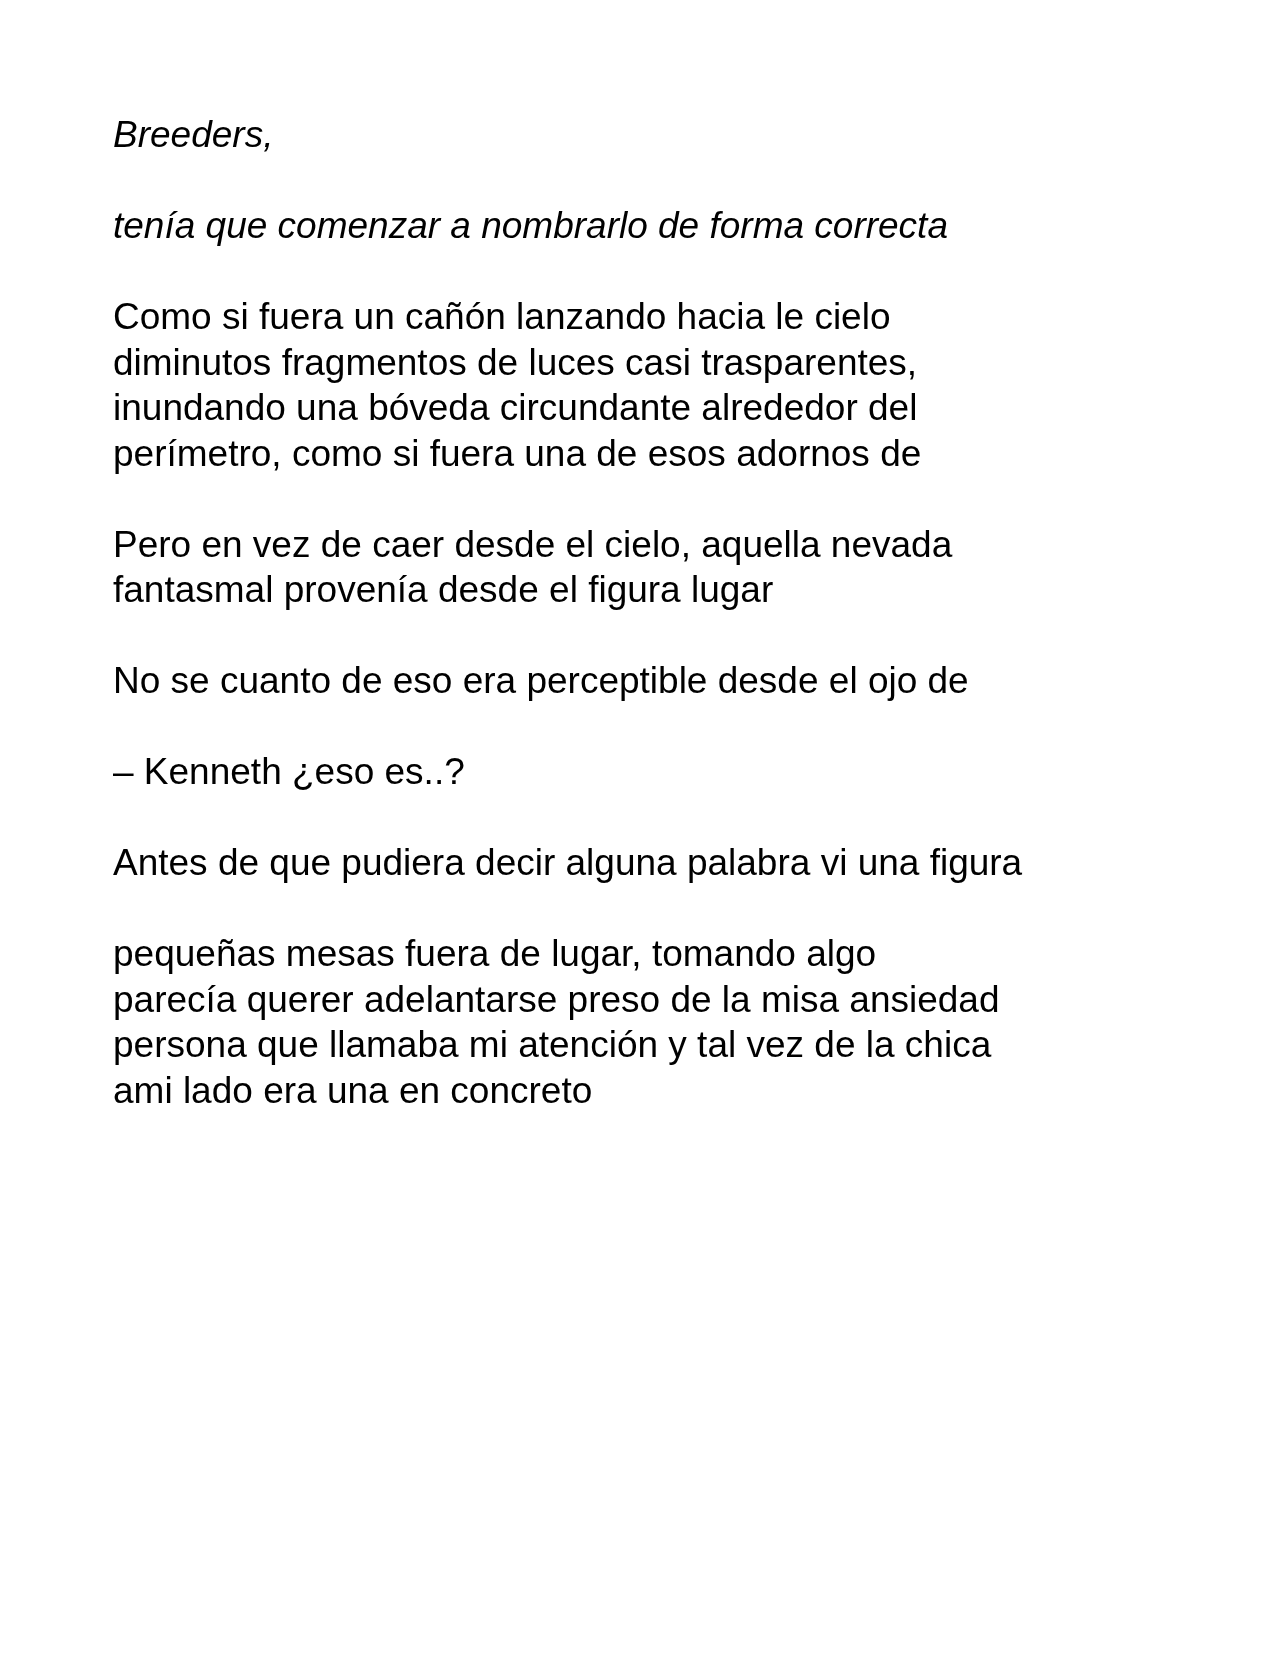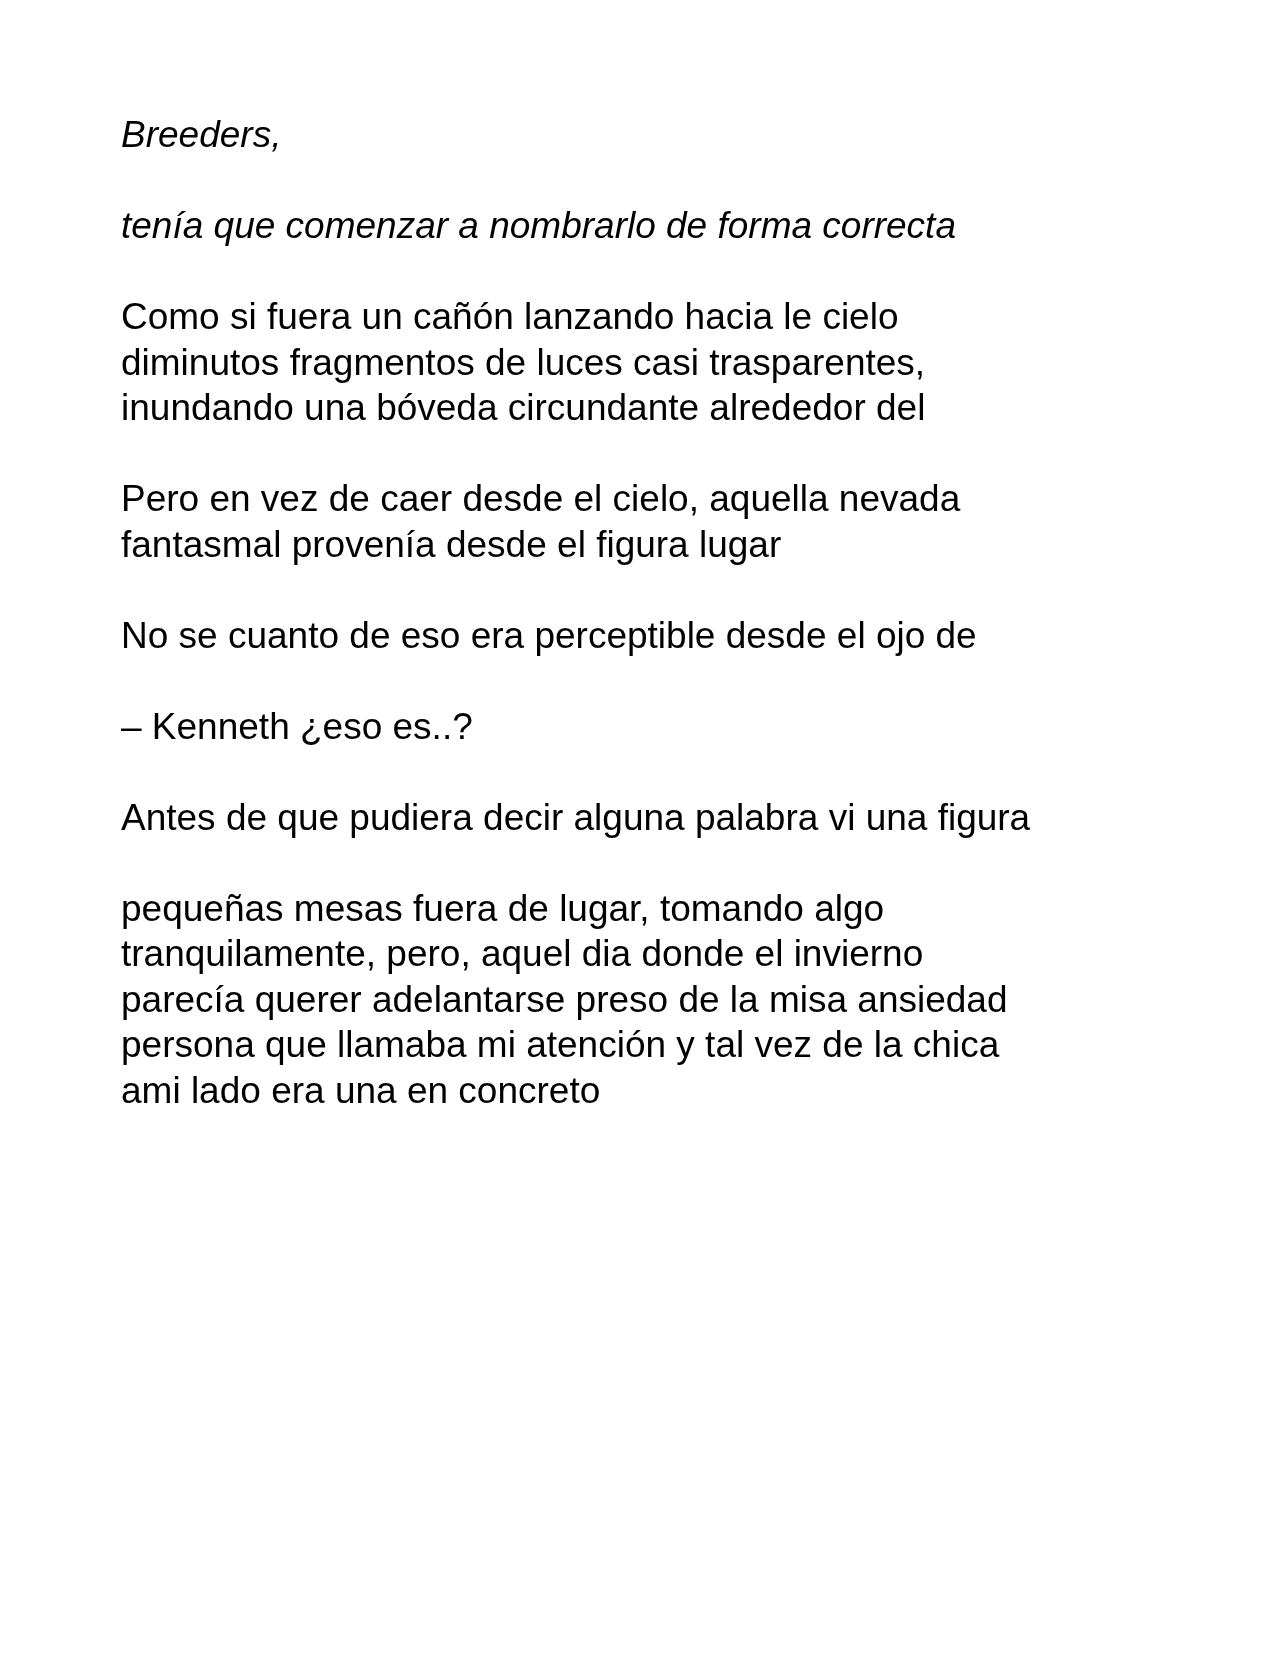--- a/index.html
+++ b/index.html
@@ -1,18 +1,18 @@
 <!DOCTYPE html>
 <html><head>
   <meta charset="utf-8">
   <style>
     html, body { margin: 0; padding: 0; background: #ffffff; }
     body { width: 1280px; height: 1656px; position: relative; overflow: hidden; }
     .page {
-      position: absolute; left: 121px; top: 112px; width: 1060px;
+      position: absolute; left: 113px; top: 112px; width: 1060px;
       font-family: "Liberation Sans", sans-serif;
       font-size: 37px; line-height: 45.5px; color: #000000;
     }
     .para { margin: 0 0 45.5px 0; }
     .para .line { display: block; white-space: nowrap; }
     .italic { font-style: italic; }
   </style>
 </head>
 <body>
 
@@ -20,34 +20,34 @@
   <p class="para italic">
     <span class="line">Breeders,</span>
   </p>
   <p class="para italic">
     <span class="line">tenía que comenzar a nombrarlo de forma correcta</span>
   </p>
   <p class="para">
     <span class="line">Como si fuera un cañón lanzando hacia le cielo</span>
     <span class="line">diminutos fragmentos de luces casi trasparentes,</span>
     <span class="line">inundando una bóveda circundante alrededor del</span>
+    <span class="line">perímetro, como si fuera una de esos adornos de</span>
   </p>
   <p class="para">
     <span class="line">Pero en vez de caer desde el cielo, aquella nevada</span>
     <span class="line">fantasmal provenía desde el figura lugar</span>
   </p>
   <p class="para">
     <span class="line">No se cuanto de eso era perceptible desde el ojo de</span>
   </p>
   <p class="para">
     <span class="line">– Kenneth ¿eso es..?</span>
   </p>
   <p class="para">
     <span class="line">Antes de que pudiera decir alguna palabra vi una figura</span>
   </p>
   <p class="para">
     <span class="line">pequeñas mesas fuera de lugar, tomando algo</span>
-    <span class="line">tranquilamente, pero, aquel dia donde el invierno</span>
     <span class="line">parecía querer adelantarse preso de la misa ansiedad</span>
     <span class="line">persona que llamaba mi atención y tal vez de la chica</span>
     <span class="line">ami lado era una en concreto</span>
   </p>
 </div>
 
 </body></html>

